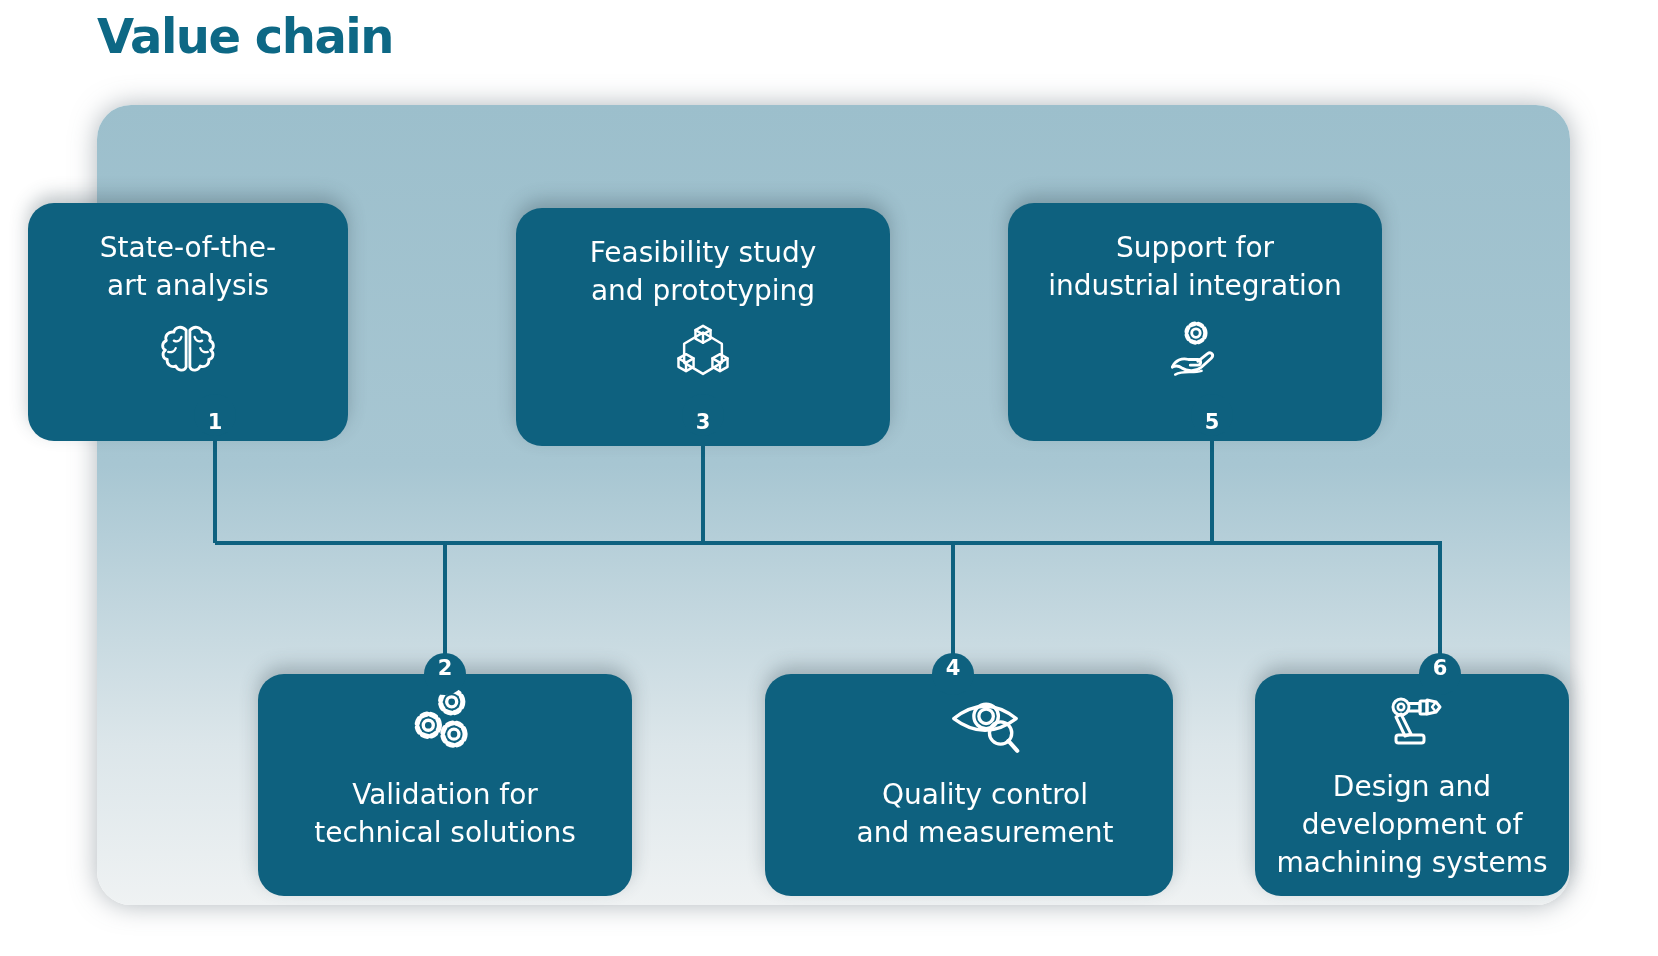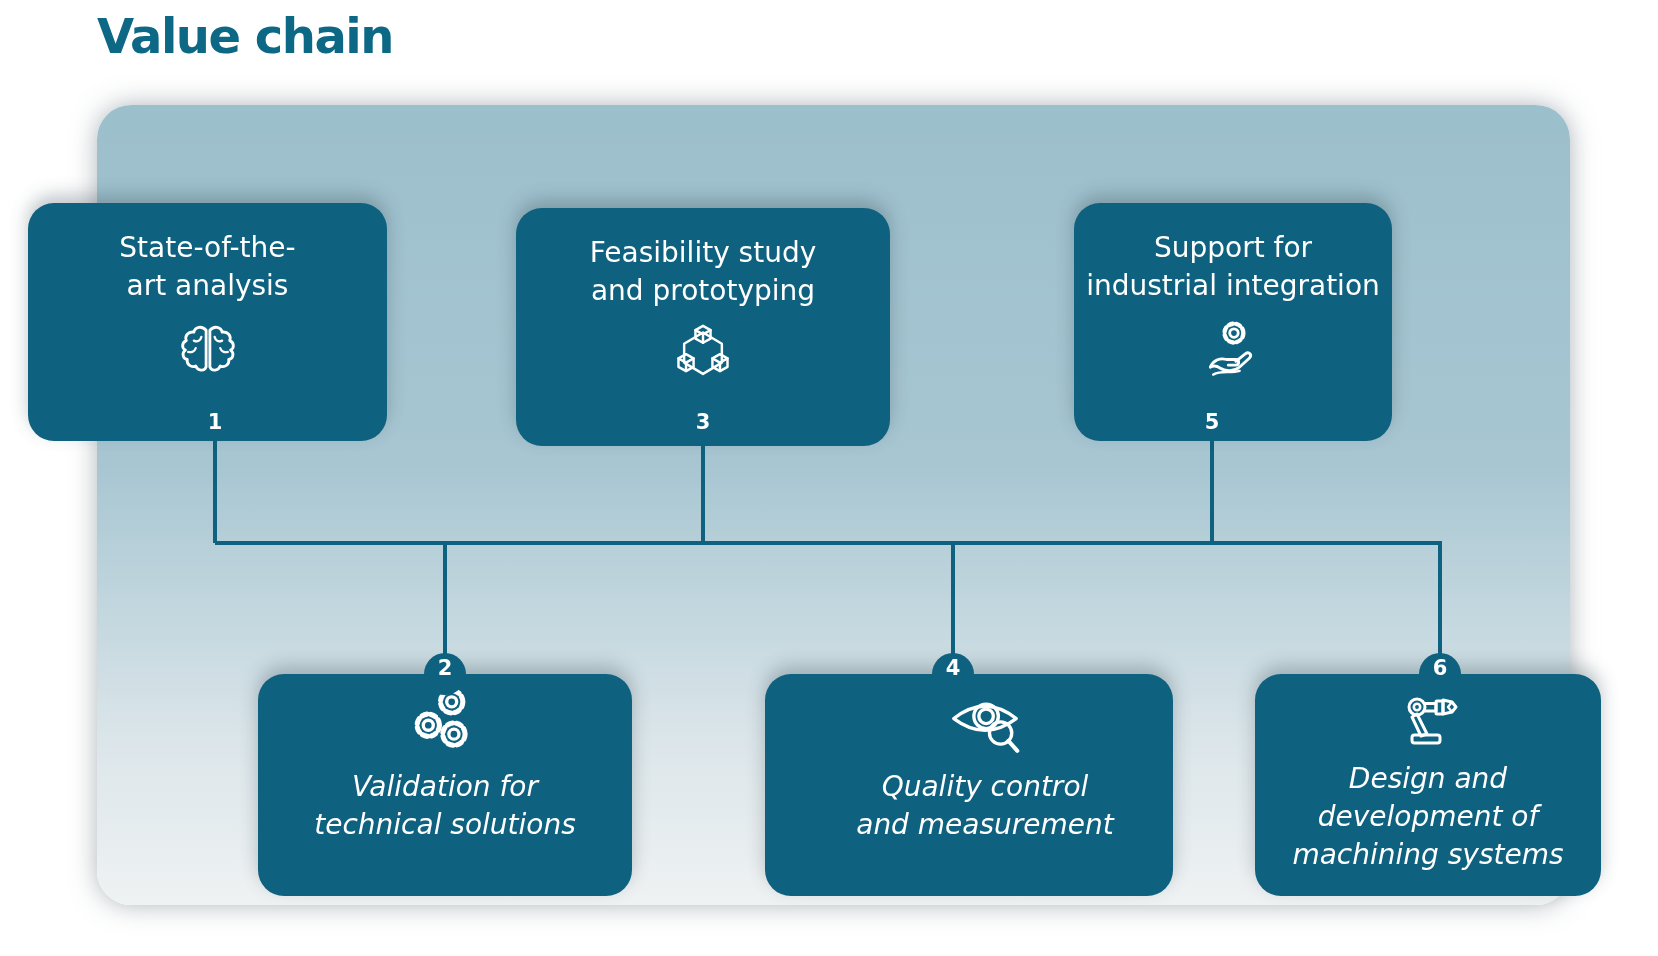--- a/index.html
+++ b/index.html
@@ -29,21 +29,21 @@
     color:var(--text); display:flex; flex-direction:column; align-items:center;
     box-shadow:0 -8px 18px rgba(45,65,75,.30);
   }
   .card-label{
     white-space:pre-line; text-align:center; font-size:28px; line-height:38px;
     color:var(--text);
   }
   .card.top{padding-top:26px;}
   .card.top .icon{margin-top:13px;}
   .card.bottom{padding-top:10px;}
-  .card.bottom .card-label{margin-top:6px;font-style:italic;}
+  .card.bottom .card-label{margin-top:14px;}
   .icon{display:block; line-height:0;}
   .icon svg{display:block;}
   .icon svg *{stroke:var(--text); fill:none; stroke-linecap:round; stroke-linejoin:round;}
   .shadow-left::before{
     content:""; position:absolute; z-index:-1; background:var(--shadow);
     left:-23px; top:-15px; bottom:-12px; width:118px; border-radius:30px;
   }
   .shadow-left::after{
     content:""; position:absolute; z-index:-1; background:var(--shadow);
     left:-20px; bottom:-12px; width:300px; height:34px; border-radius:12px;
@@ -71,21 +71,21 @@
   <div class="panel"></div>
 
   <div class="line" style="left:213px; top:433px; width:4px; height:110px;"></div>
   <div class="line" style="left:701px; top:433px; width:4px; height:110px;"></div>
   <div class="line" style="left:1210px; top:433px; width:4px; height:110px;"></div>
   <div class="line" style="left:215px; top:541px; width:1227px; height:4px;"></div>
   <div class="line" style="left:443px; top:543px; width:4px; height:112px;"></div>
   <div class="line" style="left:951px; top:543px; width:4px; height:112px;"></div>
   <div class="line" style="left:1438px; top:543px; width:4px; height:112px;"></div>
 
-  <div class="card top shadow-left" style="left:28px; top:203px; width:359px;">
+  <div class="card top shadow-left" style="left:28px; top:203px; width:320px;">
     <div class="card-label">State-of-the-
 art analysis</div>
     <span class="icon">
       <svg width="66" height="66" viewBox="0 0 70 70" stroke-width="3">
         <path d="M33 13 C29 8 21 9 20 15 C14 14 10 19 12 24 C7 26 7 32 11 34 C7 37 8 43 13 44 C12 49 17 53 22 51 C24 56 31 57 33 52 Z"></path>
         <path d="M37 13 C41 8 49 9 50 15 C56 14 60 19 58 24 C63 26 63 32 59 34 C63 37 62 43 57 44 C58 49 53 53 48 51 C46 56 39 57 37 52 Z"></path>
         <path d="M20 24 C24 26 27 24 28 20" stroke-width="2.4"></path>
         <path d="M14 36 C18 37 21 35 22 32" stroke-width="2.4"></path>
         <path d="M50 24 C46 26 43 24 42 20" stroke-width="2.4"></path>
         <path d="M56 36 C52 37 49 35 48 32" stroke-width="2.4"></path>
@@ -108,21 +108,21 @@
           <path d="M9 37.5 L17 42 L25 37.5 M17 42 L17 51"></path>
         </g>
         <g>
           <polygon points="53,33 61,37.5 61,46.5 53,51 45,46.5 45,37.5" fill="var(--card)"></polygon>
           <path d="M45 37.5 L53 42 L61 37.5 M53 42 L53 51"></path>
         </g>
       </svg>
     </span>
   </div>
 
-  <div class="card top" style="left:1074px; top:203px; width:318px;">
+  <div class="card top" style="left:1008px; top:203px; width:374px;">
     <div class="card-label">Support for
 industrial integration</div>
     <span class="icon">
       <svg width="66" height="66" viewBox="0 0 70 70" stroke-width="3">
         <circle cx="36" cy="16" r="10" stroke-width="4.6" stroke-dasharray="4.6 3.6"></circle>
         <circle cx="36" cy="16" r="4.5" stroke-width="3"></circle>
         <path d="M11 52 C14 45 21 42 28 44 L38 44 C42 44 42 50 38 50 L30 50"></path>
         <path d="M38 46 L48 38 C52 35 56 39 52 43 L42 52 C36 57 27 57 21 53 C17 50 13 51 11 52"></path>
         <path d="M14 60 C23 55 32 59 42 56" stroke-width="2.6"></path>
       </svg>
@@ -151,21 +151,21 @@
         <circle cx="36" cy="29" r="11"></circle>
         <circle cx="36" cy="29" r="6.5" fill="var(--text)" stroke="none"></circle>
         <circle cx="49" cy="44" r="10" fill="var(--card)"></circle>
         <path d="M56 51 L64 60" stroke-width="3.6"></path>
       </svg>
     </span>
     <div class="card-label">Quality control
 and measurement</div>
   </div>
 
-  <div class="card bottom shadow-right" style="left:1255px; top:674px; width:346px;">
+  <div class="card bottom shadow-right" style="left:1255px; top:674px; width:314px;">
     <span class="icon">
       <svg width="70" height="70" viewBox="0 0 70 70" stroke-width="3">
         <rect x="19" y="51" width="28" height="8" rx="2.5"></rect>
         <path d="M24 30 L34 50 L28 52 L19 33 Z"></path>
         <circle cx="24" cy="23" r="8"></circle>
         <circle cx="24" cy="23" r="3.2" stroke-width="2.6"></circle>
         <path d="M32 19.5 L43 19.5 L43 27 L32 27"></path>
         <rect x="43" y="17" width="7" height="13" rx="1"></rect>
         <path d="M50 16 L59 18 L63 23 L59 28 L50 30 Z"></path>
         <path d="M59 18 L55 23 L59 28" stroke-width="2.4"></path>

